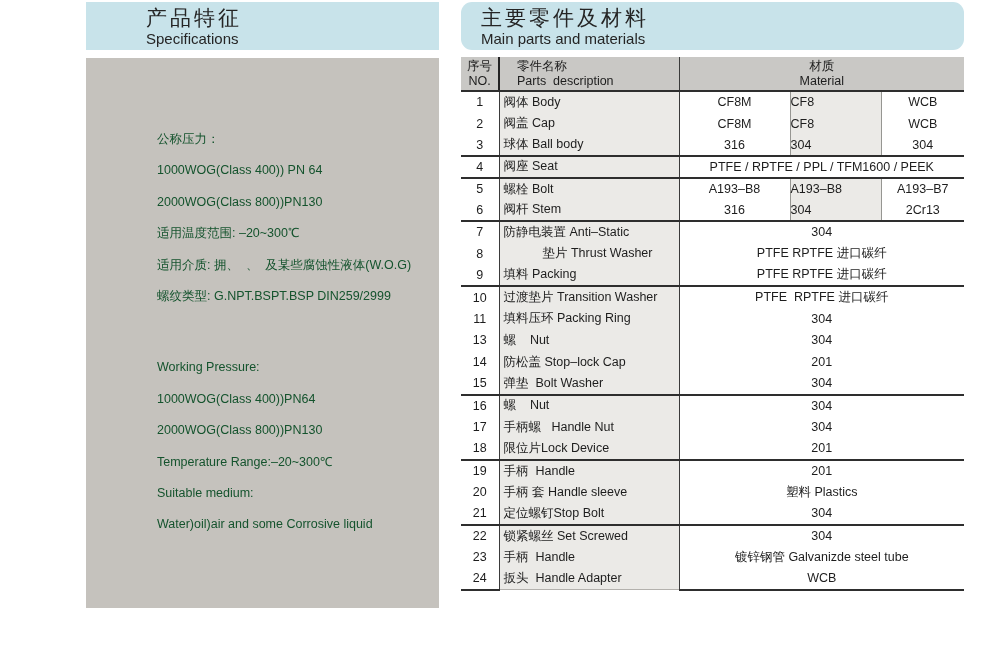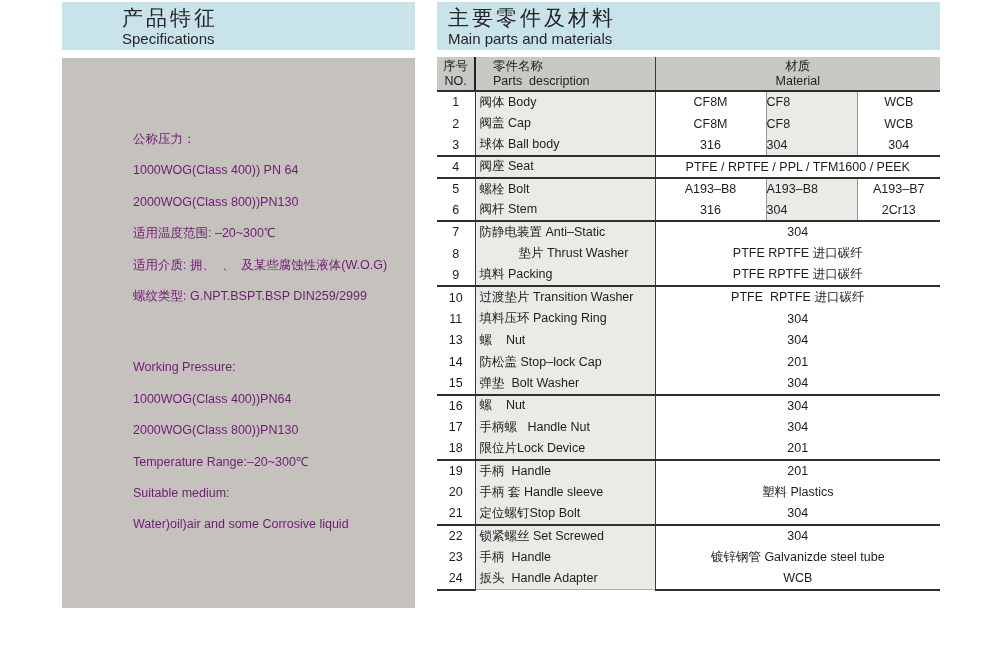--- a/index.html
+++ b/index.html
@@ -4,48 +4,48 @@
 <style>
   * { box-sizing: border-box; }
   html,body { margin:0; padding:0; }
   body {
     width:1000px; height:665px;
     background:#ffffff;
     font-family:"Liberation Sans", sans-serif;
     color:#1d1d1d;
     overflow:hidden;
   }
-  .page { position:relative; width:887px; height:665px; background:#fff; }
+  .page { position:relative; width:887px; height:665px; background:#fff;margin-left:24px; }
 
   
   .cyan-bar {
     position:absolute; top:2px; height:48px;
     background:#c8e3ea;
     padding-top:4px;
   }
   .left-bar  { left:62px;  width:353px; padding-left:60px; }
-  .right-bar { left:437px; width:503px; padding-left:11px; }
+  .right-bar { left:437px; width:503px; padding-left:20px;border-radius:11px; }
   .title-zh {
     font-size:21px; line-height:23px; color:#252525;
     letter-spacing:3px; white-space:pre;
   }
   .title-en {
     font-size:15px; line-height:19px; color:#252525; white-space:pre;
   }
 
   
   .spec-box {
     position:absolute; left:62px; top:58px;
     width:353px; height:550px;
     background:#c5c2bd;
     padding:66px 8px 0 71px;
   }
   .spec-line {
     height:31.4px; line-height:31.4px;
-    font-size:12.5px; color:#701a75;
+    font-size:12.5px; color:#14532d;
     white-space:pre;
   }
   .en-group { margin-top:40px; }
 
   
   table.parts {
     position:absolute; left:437px; top:57px;
     width:503px;
     border-collapse:collapse; table-layout:fixed;
     font-size:12.5px; color:#1d1d1d;

